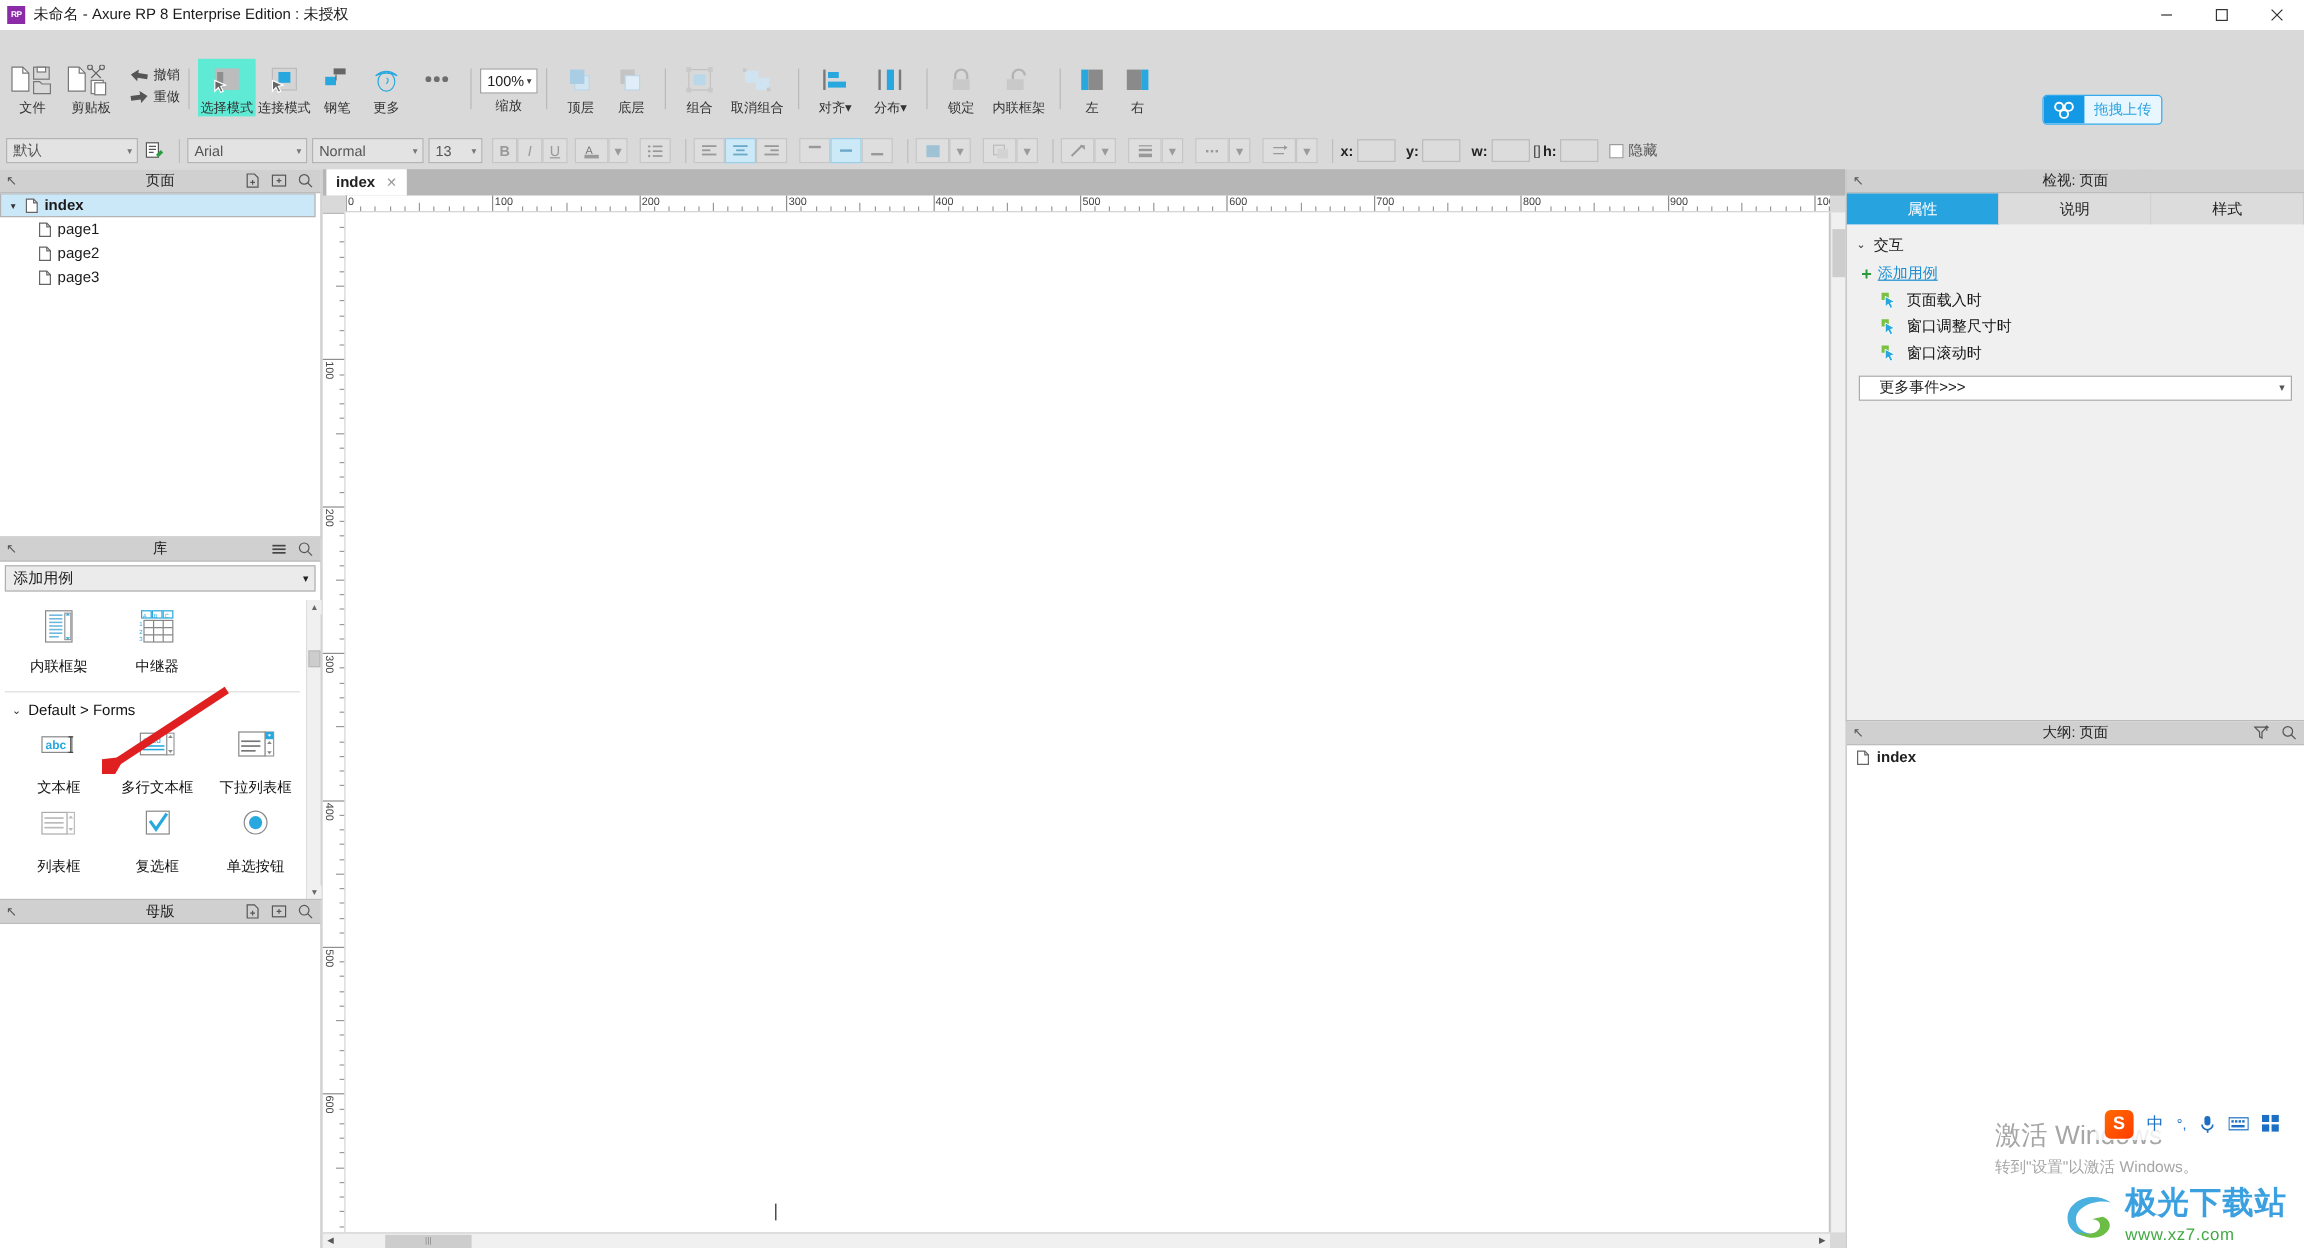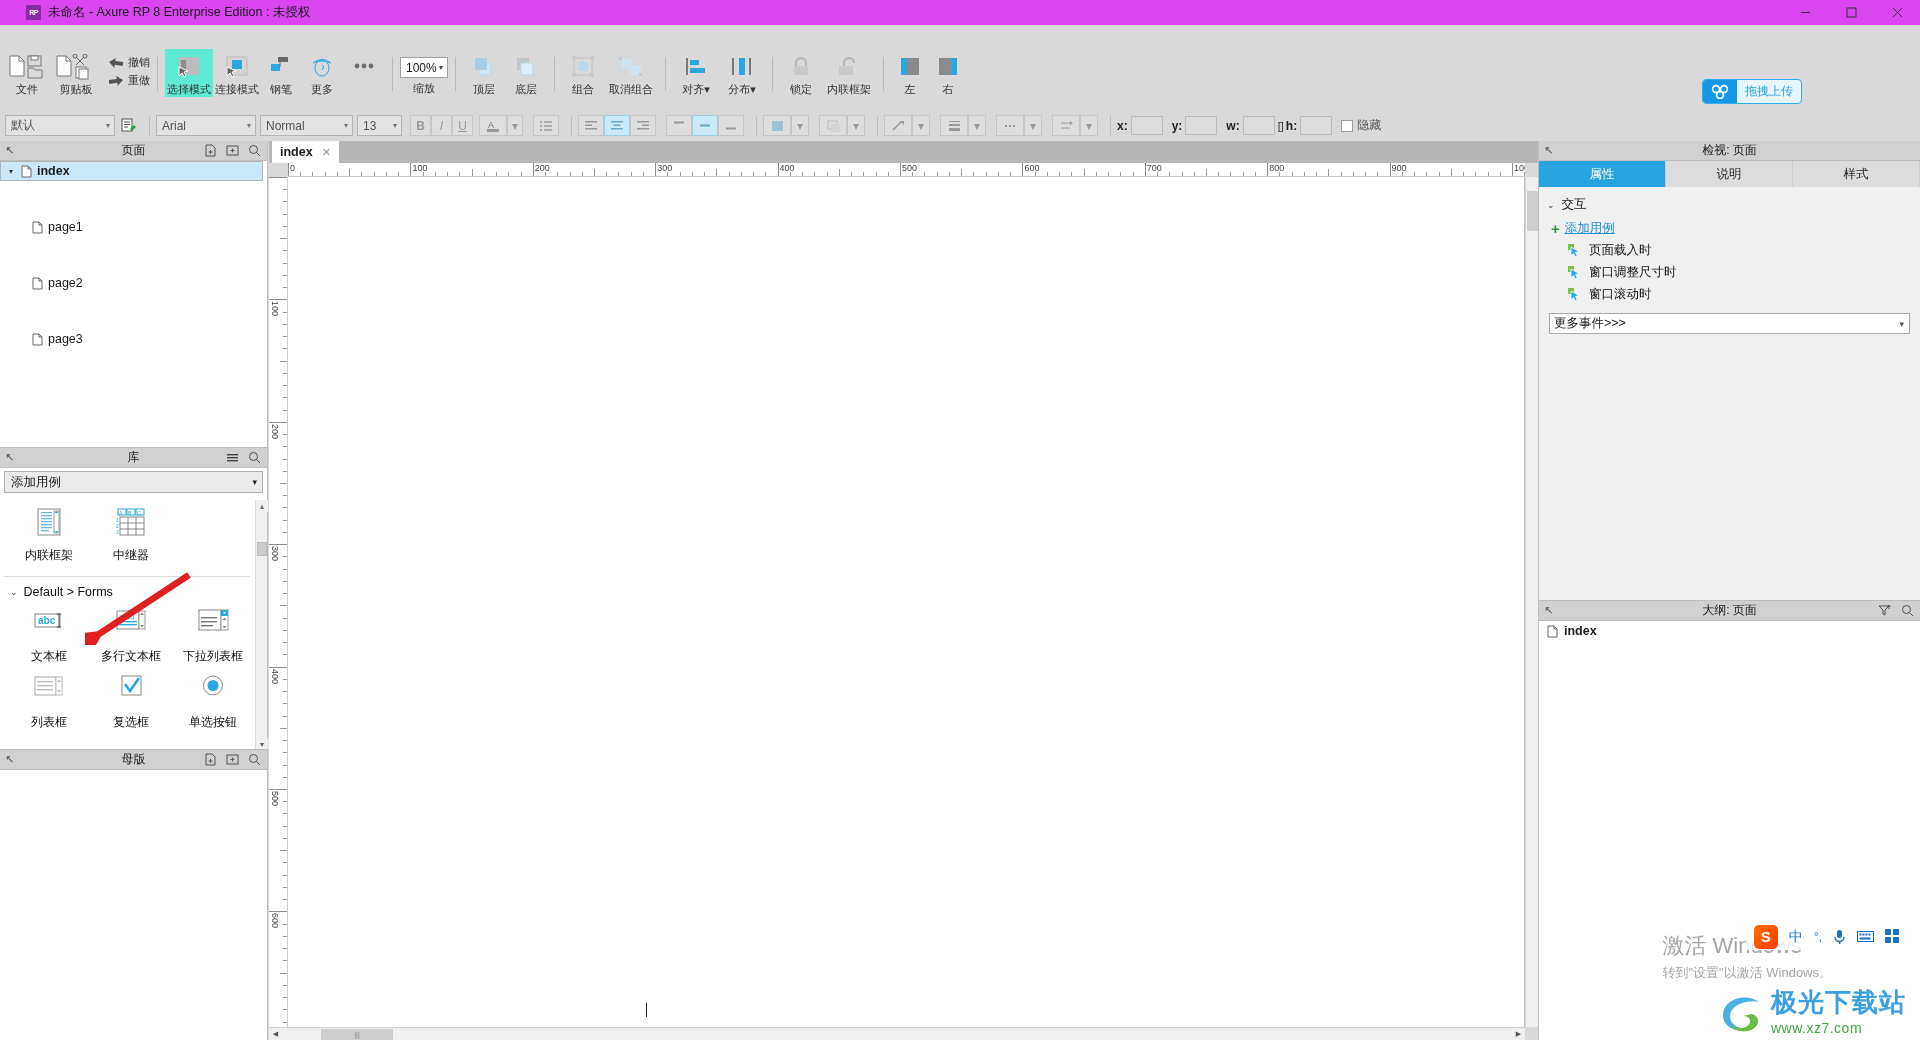--- a/index.html
+++ b/index.html
@@ -7,21 +7,21 @@
     width:1920px; height:1040px; overflow:hidden;
     font-family:"Liberation Sans","DejaVu Sans",sans-serif;
     font-size:12px; color:#202020;
     background:#f0f0f0;
     -webkit-font-smoothing:antialiased;
   }
   .app { position:relative; width:1920px; height:1040px; background:#d9d9d9; }
 
   
   .titlebar{ position:absolute; left:0; top:0; width:1920px; height:25px;
-    background:#d946ef; display:flex; align-items:center;padding-left:20px; }
+    background:#ffffff; display:flex; align-items:center; }
   .tb-icon{ width:15px; height:15px; margin-left:6px; margin-right:7px;
     background:#8b2ba8; color:#fff; font-size:7px; font-weight:bold;
     display:flex; align-items:center; justify-content:center; letter-spacing:-.5px;}
   .tb-title{ font-size:12.5px; color:#1a1a1a; }
   .tb-btns{ margin-left:auto; display:flex; height:25px; }
   .tb-btn{ width:46px; height:25px; display:flex; align-items:center;
     justify-content:center; font-size:12px; color:#333; }
 
   
   .menubar{ position:absolute; left:0; top:25px; width:1920px; height:24px;
@@ -87,21 +87,21 @@
     gap:9px; z-index:2; }
 
   
   .pages{ position:absolute; left:0; top:141px; width:268px; height:306px;
     background:#fff; border-right:1px solid #bfbfbf; }
   .pages .body{ height:286px; overflow:hidden; }
   .tree-row{ display:flex; align-items:center; height:20px; padding-left:8px; font-size:12.5px;}
   .tree-row.sel{ background:#cbe8f8; }
   .tree-row .arrow{ width:12px; font-size:8px; color:#333; }
   .tree-row .pgico{ margin-right:5px; }
-  .tree-row.child{ padding-left:32px;margin-top:36px; }
+  .tree-row.child{ padding-left:32px; }
   .tree-row .nm{ color:#1a1a1a; }
   .tree-row.sel .nm{ font-weight:bold; }
 
   
   .library{ position:absolute; left:0; top:447px; width:268px; height:302px;
     background:#fff; border-right:1px solid #bfbfbf; border-top:1px solid #bcbcbc;}
   .libsel{ height:22px; margin:3px 4px; background:#ebebeb; border:1px solid #b0b0b0;
     display:flex; align-items:center; padding-left:6px; font-size:12.5px; }
   .libsel .car{ margin-left:auto; margin-right:5px; font-size:9px; }
   .libbody{ position:absolute; top:52px; left:0; width:256px; height:250px;
@@ -169,21 +169,21 @@
   .itab.on{ background:#27a3e0; color:#fff; }
   .isec{ display:flex; align-items:center; padding:9px 0 4px 8px; font-size:12.5px;}
   .isec .car{ font-size:9px; margin-right:7px; color:#333; }
   .addcase{ display:flex; align-items:center; padding-left:12px; margin-top:3px; }
   .addcase .plus{ color:#2c9b3f; font-size:15px; font-weight:bold; margin-right:5px;}
   .addcase .tx{ color:#1b8fd1; font-size:12.5px; text-decoration:underline; }
   .evt{ display:flex; align-items:center; padding-left:28px; height:18px; margin-top:4px;}
   .evt .tx{ font-size:12.5px; margin-left:7px; color:#111; }
   .moresel{ margin:10px 10px 0 10px; height:21px; background:#fff;
     border:1px solid #a9a9a9; display:flex; align-items:center;
-    padding-left:4px; font-size:12.5px; }
+    padding-left:16px; font-size:12.5px; }
   .moresel .car{ margin-left:auto; margin-right:5px; font-size:9px; color:#555;}
   .adaptive{ display:flex; align-items:center; margin-top:26px;
     padding:7px 10px 0 10px; border-top:1px solid #d5d5d5; }
   .adaptive .lb{ font-size:12.5px; }
   .adaptive .rt{ margin-left:auto; display:flex; align-items:center; gap:6px; }
 
   
   .outline{ position:absolute; right:0; top:600px; width:382px; height:440px;
     background:#fff; border-left:1px solid #bfbfbf; border-top:1px solid #bcbcbc;}
   .ol-row{ display:flex; align-items:center; height:20px; padding-left:8px;

